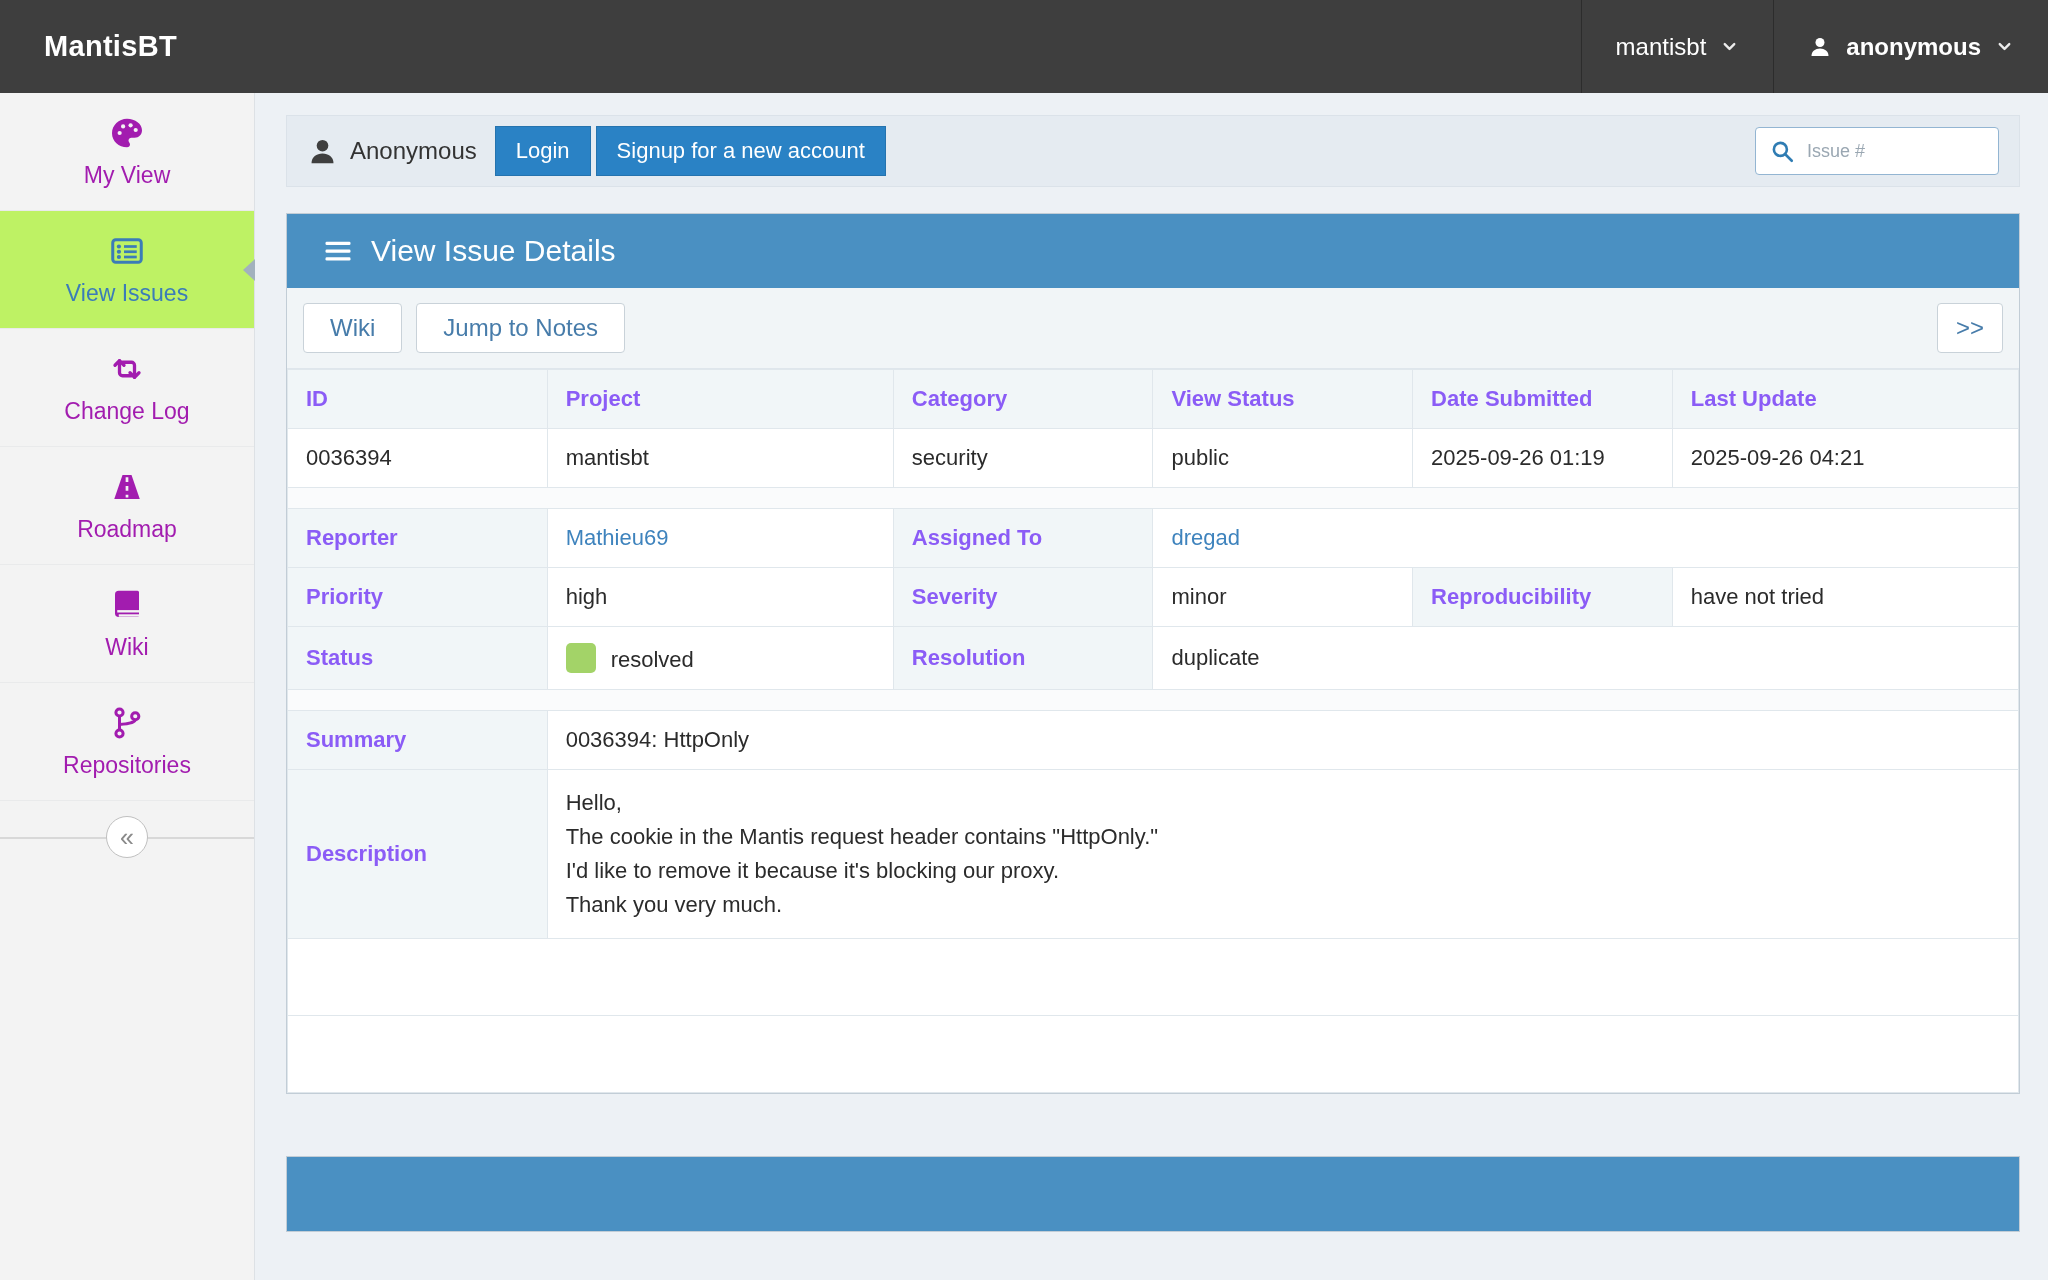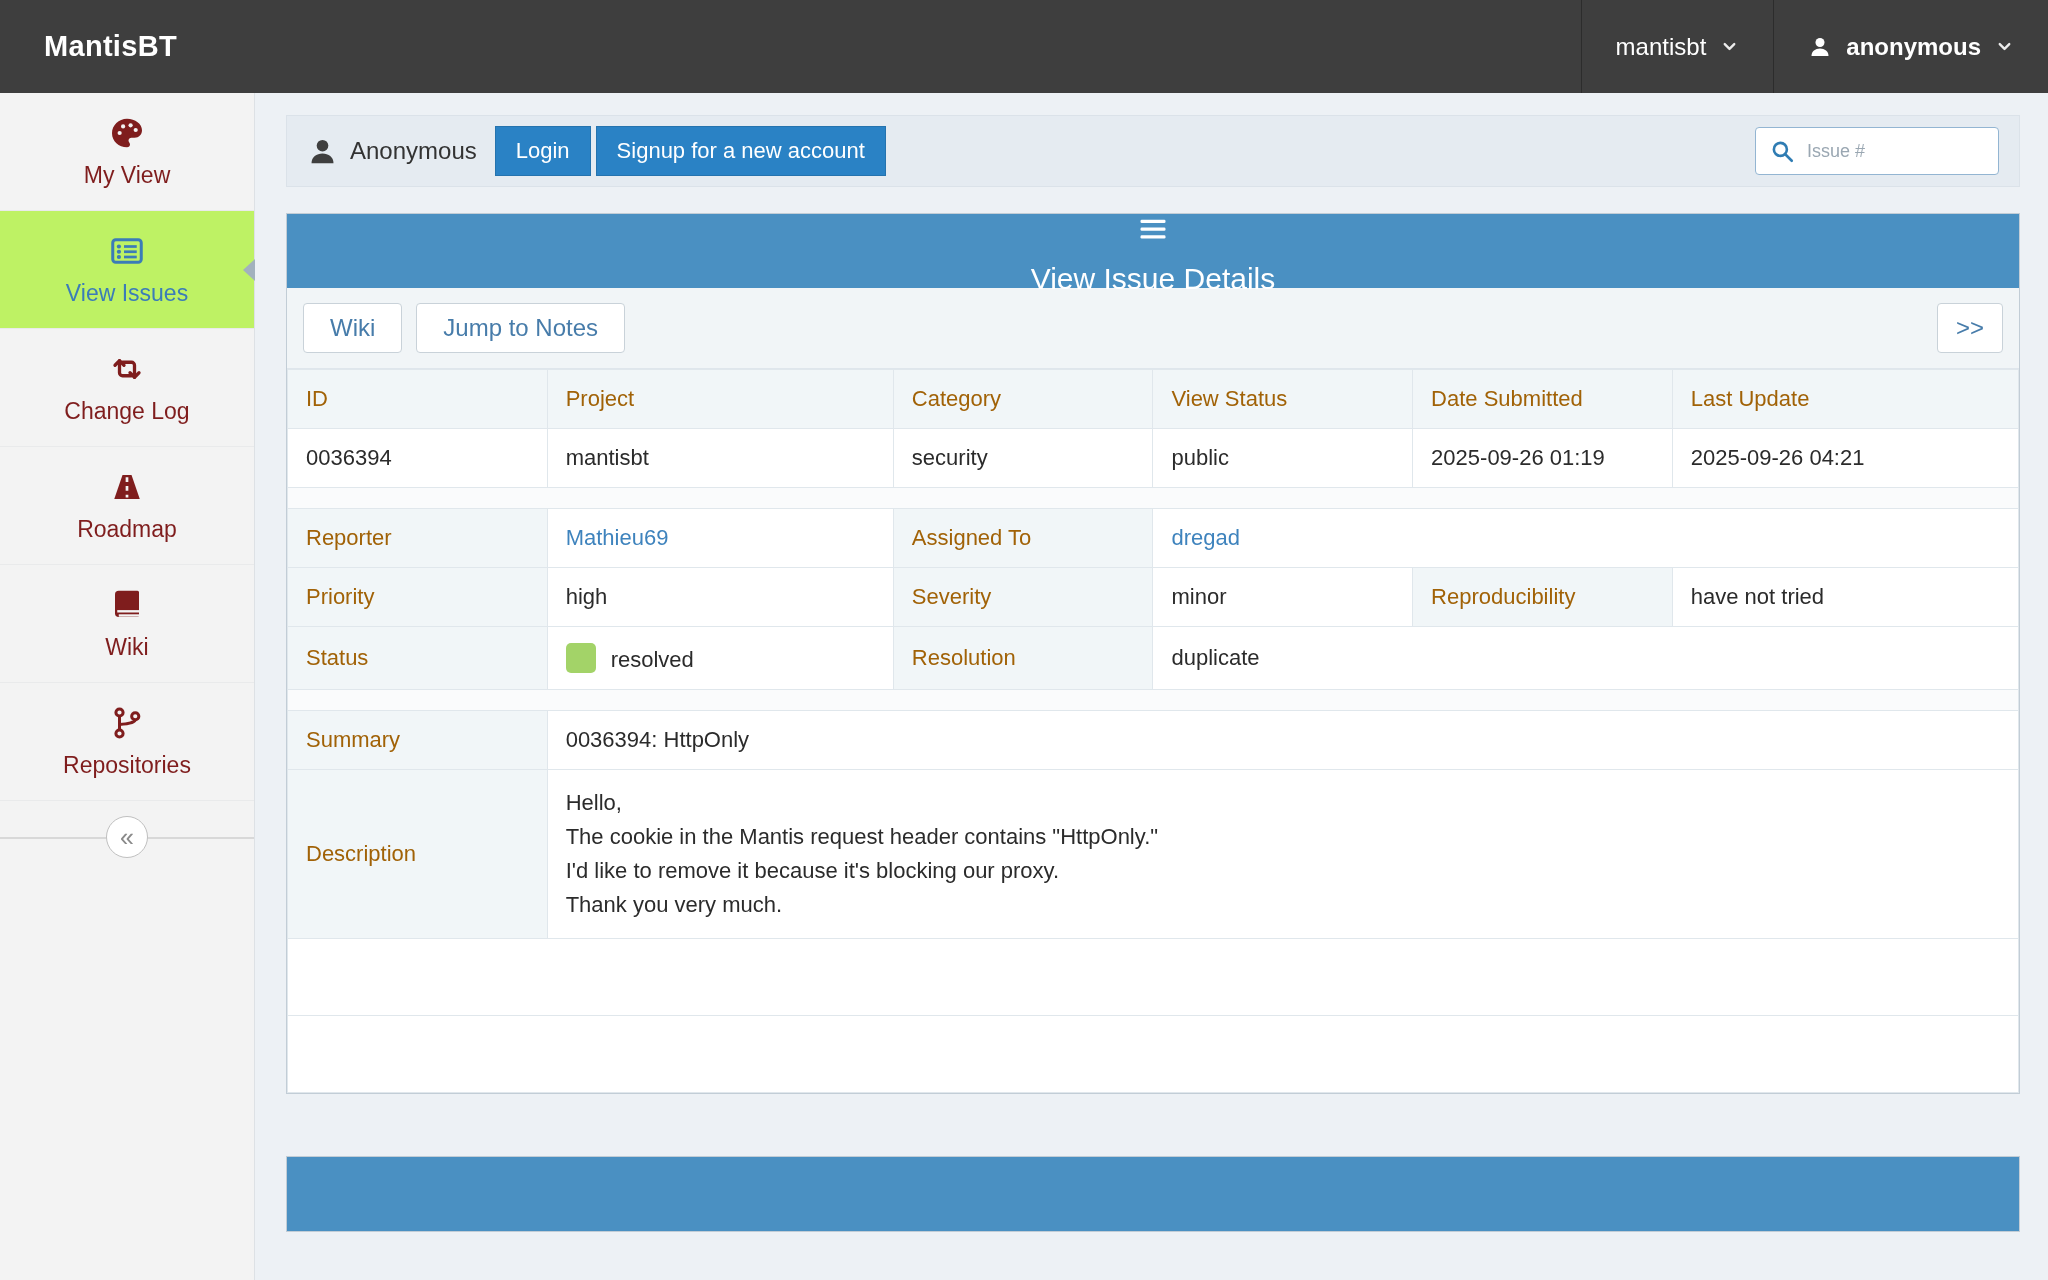--- a/index.html
+++ b/index.html
@@ -11,50 +11,50 @@
   
   .navbar{position:absolute;top:0;left:0;right:0;height:93px;background:#3e3e3e;color:#fff;display:flex;align-items:center;z-index:10;}
   .brand{font-size:29px;font-weight:bold;padding-left:44px;letter-spacing:.3px;}
   .nav-right{margin-left:auto;display:flex;height:100%;align-items:stretch;}
   .nav-item{display:flex;align-items:center;gap:14px;padding:0 34px;font-size:24px;border-left:1px solid rgba(0,0,0,.28);cursor:pointer;}
   .nav-item .icon-sm{width:24px;height:24px;display:block;}
   .nav-item .caret{width:19px;height:19px;display:block;opacity:.9;}
   .nav-user-label{font-weight:bold;}
   
   .sidebar{position:absolute;top:93px;left:0;bottom:0;width:254px;background:#f3f3f3;border-right:1px solid #dde1e5;z-index:5;}
-  .side-item{height:117px;display:flex;flex-direction:column;align-items:center;justify-content:center;gap:11px;color:#7f1d1d;font-size:23px;border-bottom:1px solid #e9eaeb;cursor:pointer;position:relative;}
+  .side-item{height:117px;display:flex;flex-direction:column;align-items:center;justify-content:center;gap:11px;color:#a21caf;font-size:23px;border-bottom:1px solid #e9eaeb;cursor:pointer;position:relative;}
   .side-item .side-icon{width:36px;height:36px;display:block;}
   .side-item.active{background:#bef264;color:#3b7cb8;}
   .side-item.active::after{content:"";position:absolute;right:-1px;top:50%;transform:translateY(-50%);
     width:0;height:0;border-top:11px solid transparent;border-bottom:11px solid transparent;border-right:12px solid #a2b1bd;}
   .sidebar-collapse{position:relative;height:72px;display:flex;align-items:center;justify-content:center;}
   .sidebar-collapse::before{content:"";position:absolute;left:0;right:0;top:50%;height:2px;background:#d8d8d8;}
   .collapse-btn{position:relative;width:42px;height:42px;border-radius:50%;background:#fff;border:1px solid #c0c0c0;color:#8a8a8a;font-size:25px;line-height:38px;text-align:center;cursor:pointer;font-family:inherit;padding:0;}
   
   .content{position:absolute;left:254px;top:93px;right:0;bottom:0;padding:22px 28px 0 32px;}
   
   .userbar{height:72px;background:#e5ebf1;border:1px solid #dbe2e9;display:flex;align-items:center;padding:0 20px;box-sizing:border-box;}
   .userbar .person-icon{width:31px;height:31px;color:#3f3f3f;display:block;}
   .userbar .username{font-size:24px;color:#333;margin:0 18px 0 12px;}
   .btn-blue{background:#2a82c5;color:#fff;border:1px solid #2573ae;font-size:22px;padding:11px 20px;border-radius:0;cursor:pointer;font-family:inherit;margin-right:5px;}
   .searchbox{margin-left:auto;display:flex;align-items:center;gap:10px;background:#fff;border:1px solid #93b5d2;border-radius:4px;height:48px;width:244px;padding:0 13px;box-sizing:border-box;}
   .searchbox .mag-icon{width:26px;height:26px;flex:none;display:block;}
   .searchbox input{border:none;outline:none;background:transparent;font-size:18px;width:100%;color:#b91c1c;font-family:inherit;}
   .searchbox input::placeholder{color:#9aa7b2;}
   
   .panel{margin-top:26px;background:#fff;border:1px solid #c2cdd6;}
-  .panel-header{background:#4a90c2;color:#fff;height:74px;display:flex;align-items:center;gap:18px;padding:0 23px;font-size:30px;flex-direction:column;}
+  .panel-header{background:#4a90c2;color:#fff;height:74px;display:flex;align-items:center;gap:18px;padding:0 36px;font-size:30px;}
   .panel-header .hdr-icon{width:30px;height:30px;display:block;flex:none;}
   .toolbar{background:#f1f5f7;padding:15px 16px;display:flex;gap:14px;border-bottom:1px solid #dfe6ec;align-items:center;}
   .btn-white{background:#fff;border:1px solid #c9d2d9;color:#477caa;font-size:24px;padding:10px 26px;border-radius:4px;cursor:pointer;font-family:inherit;}
   .btn-next{margin-left:auto;padding:10px 18px;}
   
   table.issue{width:100%;border-collapse:collapse;font-size:22px;color:#2b2b2b;table-layout:fixed;}
   .issue th,.issue td{border:1px solid #e0e7ec;padding:16px 18px;text-align:left;vertical-align:middle;font-weight:normal;word-wrap:break-word;}
-  .issue th.cat{background:#f1f6f8;font-weight:normal;color:#a16207;}
+  .issue th.cat{background:#f1f6f8;font-weight:bold;color:#8b5cf6;}
   .issue tr.spacer-row td{height:20px;padding:0;background:#fafbfc;}
   .issue tr.empty-row td{height:44px;}
   a.link{color:#3e83bd;text-decoration:none;cursor:pointer;}
   .status-cell{display:flex;align-items:flex-end;}
   .status-box{display:inline-block;width:30px;height:30px;border-radius:5px;background:#a3d368;margin-right:15px;flex:none;}
   .desc{white-space:pre-line;line-height:1.55;}
   .vtop{vertical-align:top;}
   
   .panel.rel{margin-top:62px;}
   .rel-right{margin-left:auto;display:flex;align-items:center;gap:28px;align-self:stretch;}

